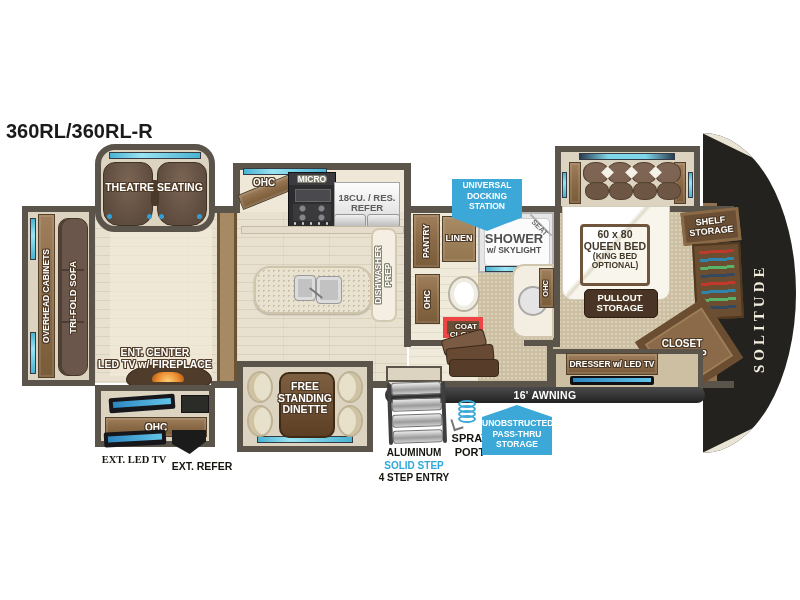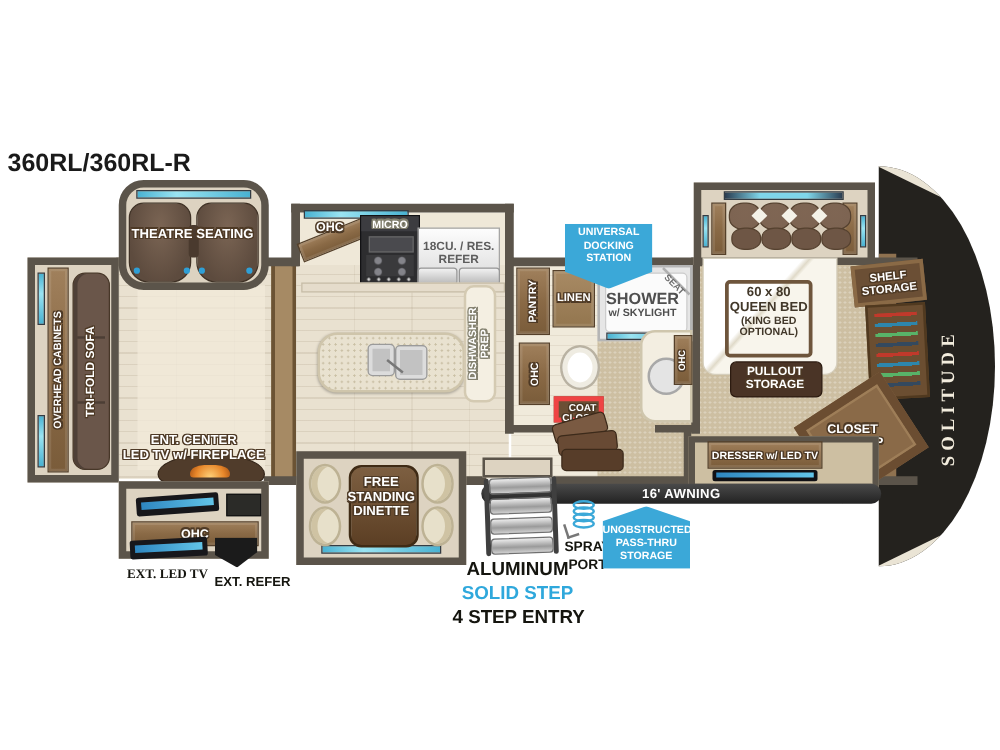--- a/index.html
+++ b/index.html
@@ -287,21 +287,21 @@
 
   <div class="abs trim" style="left:386px;top:366px;width:56px;height:16px;border:2px solid #5b544a;box-sizing:border-box;"></div>
   <div class="abs" style="left:388px;top:382px;width:58px;height:62px;transform:rotate(-2deg);">
     <div class="abs" style="left:0;top:0;width:4px;height:62px;background:#3f3f3f;border-radius:2px;"></div>
     <div class="abs" style="right:0;top:0;width:4px;height:62px;background:#3f3f3f;border-radius:2px;"></div>
     <div class="tread" style="top:0;"></div>
     <div class="tread" style="top:16px;"></div>
     <div class="tread" style="top:32px;"></div>
     <div class="tread" style="top:48px;"></div>
   </div>
-  <div class="lbl bk" style="left:362px;top:447px;width:104px;font-size:15px;line-height:1.25;">
+  <div class="lbl bk" style="left:362px;top:447px;width:104px;font-size:10px;line-height:1.25;">
     <span class="ln bk">ALUMINUM</span>
     <span class="ln blue">SOLID STEP</span>
     <span class="ln bk">4 STEP ENTRY</span>
   </div>
 
   <div class="abs" style="left:458px;top:400px;width:20px;height:26px;">
     <div class="coil" style="left:0;top:0;"></div>
     <div class="coil" style="left:0;top:5px;"></div>
     <div class="coil" style="left:0;top:10px;"></div>
     <div class="coil" style="left:0;top:15px;"></div>

